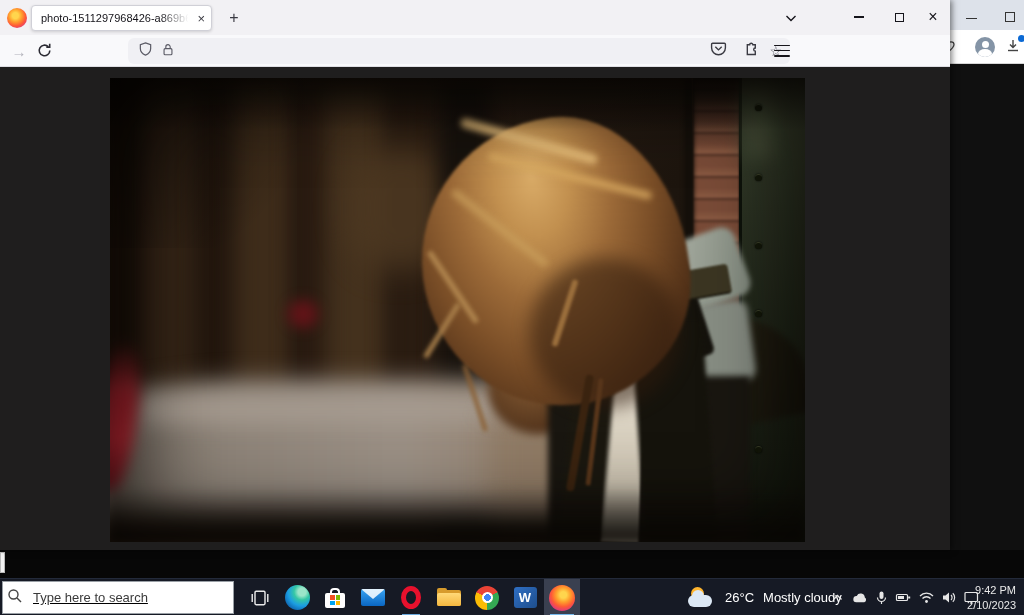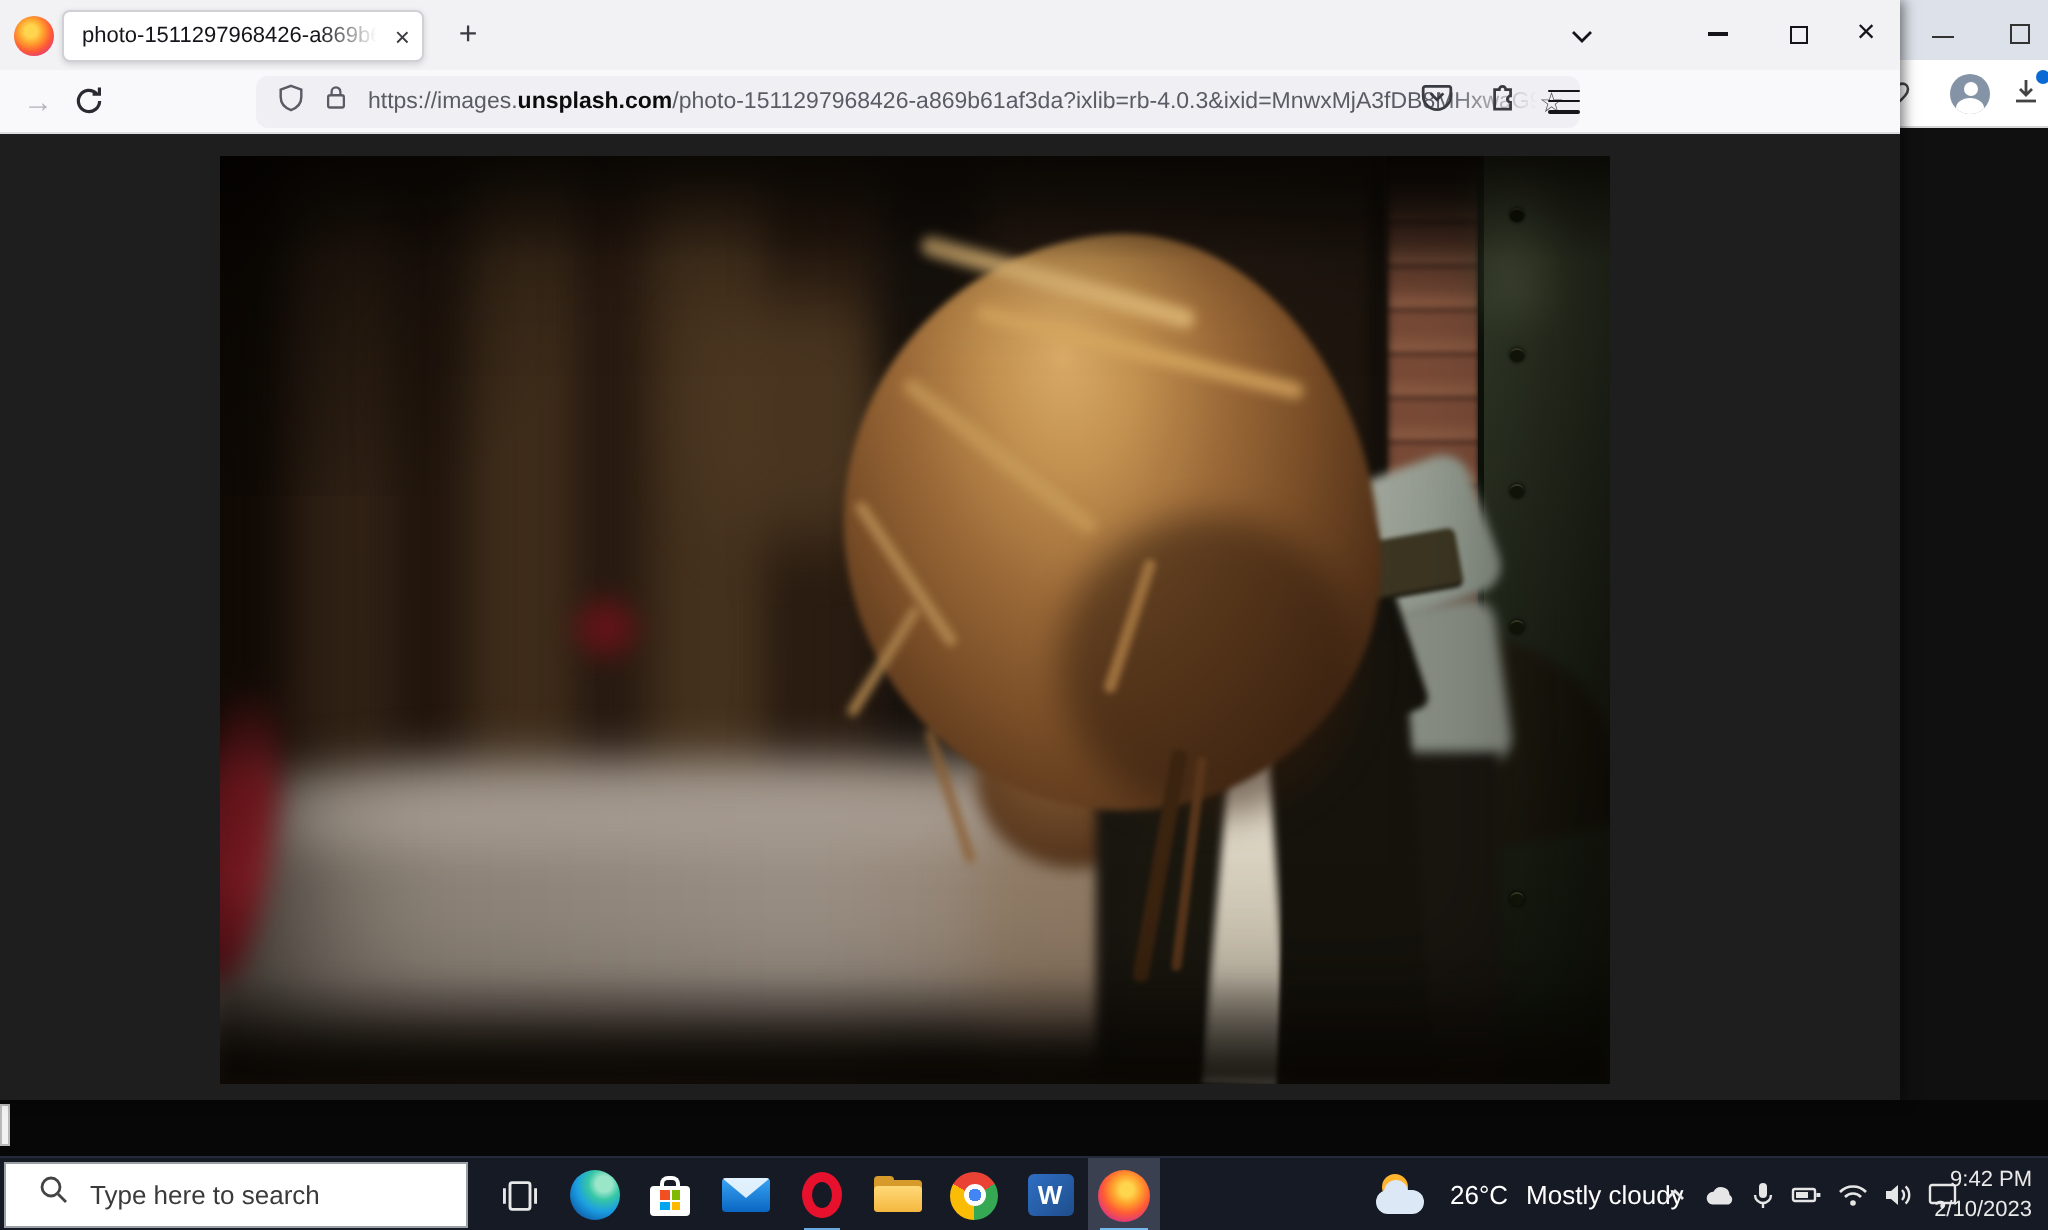--- a/index.html
+++ b/index.html
@@ -127,21 +127,21 @@
   .strand1 { left:466px; top:296px; width:8px; height:118px; border-radius:4px; transform:rotate(10deg); background:#3a230f; filter:blur(1px); }
   .strand2 { left:482px; top:300px; width:5px; height:108px; border-radius:3px; transform:rotate(7deg); background:#57351a; filter:blur(1px); }
   .strand3 { left:452px; top:200px; width:6px; height:70px; border-radius:3px; transform:rotate(18deg); background:#9c6f3c; filter:blur(1.5px); }
   .vignette { left:0; top:0; width:695px; height:464px; box-shadow:inset 0 0 70px 26px rgba(5,3,2,.62); }
   .cornershade { left:0; top:0; width:240px; height:170px;
     background:radial-gradient(circle at 0% 0%, rgba(0,0,0,.6), transparent 70%); }
 
   
   .taskbar { position:absolute; left:0; top:578px; width:1024px; height:37px; background:#161a25; border-top:1px solid #232a3a; }
   .search { position:absolute; left:2px; top:2px; width:232px; height:33px; background:#fff; border:1px solid #9aa0a6;
-    display:flex; align-items:center; padding-left:16px; gap:10px; }
+    display:flex; align-items:center; padding-left:4px; gap:10px;text-decoration:underline; }
   .search input { border:none; outline:none; font-size:13px; width:170px; background:transparent; font-family:"Liberation Sans",sans-serif; }
   .search input::placeholder { color:#3a3a3a; }
   .tbtn { position:absolute; top:0; width:36px; height:37px; display:flex; align-items:center; justify-content:center; }
   .tv { left:242px; }
   .app-edge { left:279px; } .app-store { left:317px; } .app-mail { left:355px; }
   .app-opera { left:393px; } .app-folder { left:431px; } .app-chrome { left:469px; }
   .app-word { left:507px; } .app-ff { left:544px; background:#3a4050; }
   .runline { position:absolute; bottom:0; left:6px; right:6px; height:2.5px; background:#76b9ed; }
 
   .icon-edge { width:25px; height:25px; border-radius:50%;
@@ -247,21 +247,20 @@
                 <path d="M8 1.5l5.5 2v4c0 3.5-2.3 5.8-5.5 7-3.2-1.2-5.5-3.5-5.5-7v-4z" fill="none" stroke="#5b5b66" stroke-width="1.3"></path>
               </svg>
           </span>
           <span>
             <svg width="14" height="15" viewBox="0 0 16 16">
                 <rect x="3.5" y="7" width="9" height="7" rx="1.2" fill="none" stroke="#5b5b66" stroke-width="1.3"></rect>
                 <path d="M5.5 7V5a2.5 2.5 0 0 1 5 0v2" fill="none" stroke="#5b5b66" stroke-width="1.3"></path>
               </svg>
           </span>
         </span>
-        <span class="url-text"><span>https://images.</span><b>unsplash.com</b><span>/photo-1511297968426-a869b61af3da?ixlib=rb-4.0.3&amp;ixid=MnwxMjA3fDB8MHxwaG9</span></span>
         <span class="url-star">☆</span>
       </div>
       <div class="nav-right">
         <span class="pocket-btn">
           <svg width="17" height="17" viewBox="0 0 16 16">
               <path d="M2.5 3h11a1 1 0 0 1 1 1v3.4A6.5 6.5 0 0 1 1.5 7.4V4a1 1 0 0 1 1-1z" fill="none" stroke="#3a3a42" stroke-width="1.3"></path>
               <path d="M5 6.3l3 3 3-3" fill="none" stroke="#3a3a42" stroke-width="1.3"></path>
             </svg>
         </span>
         <span class="puzzle-btn">

